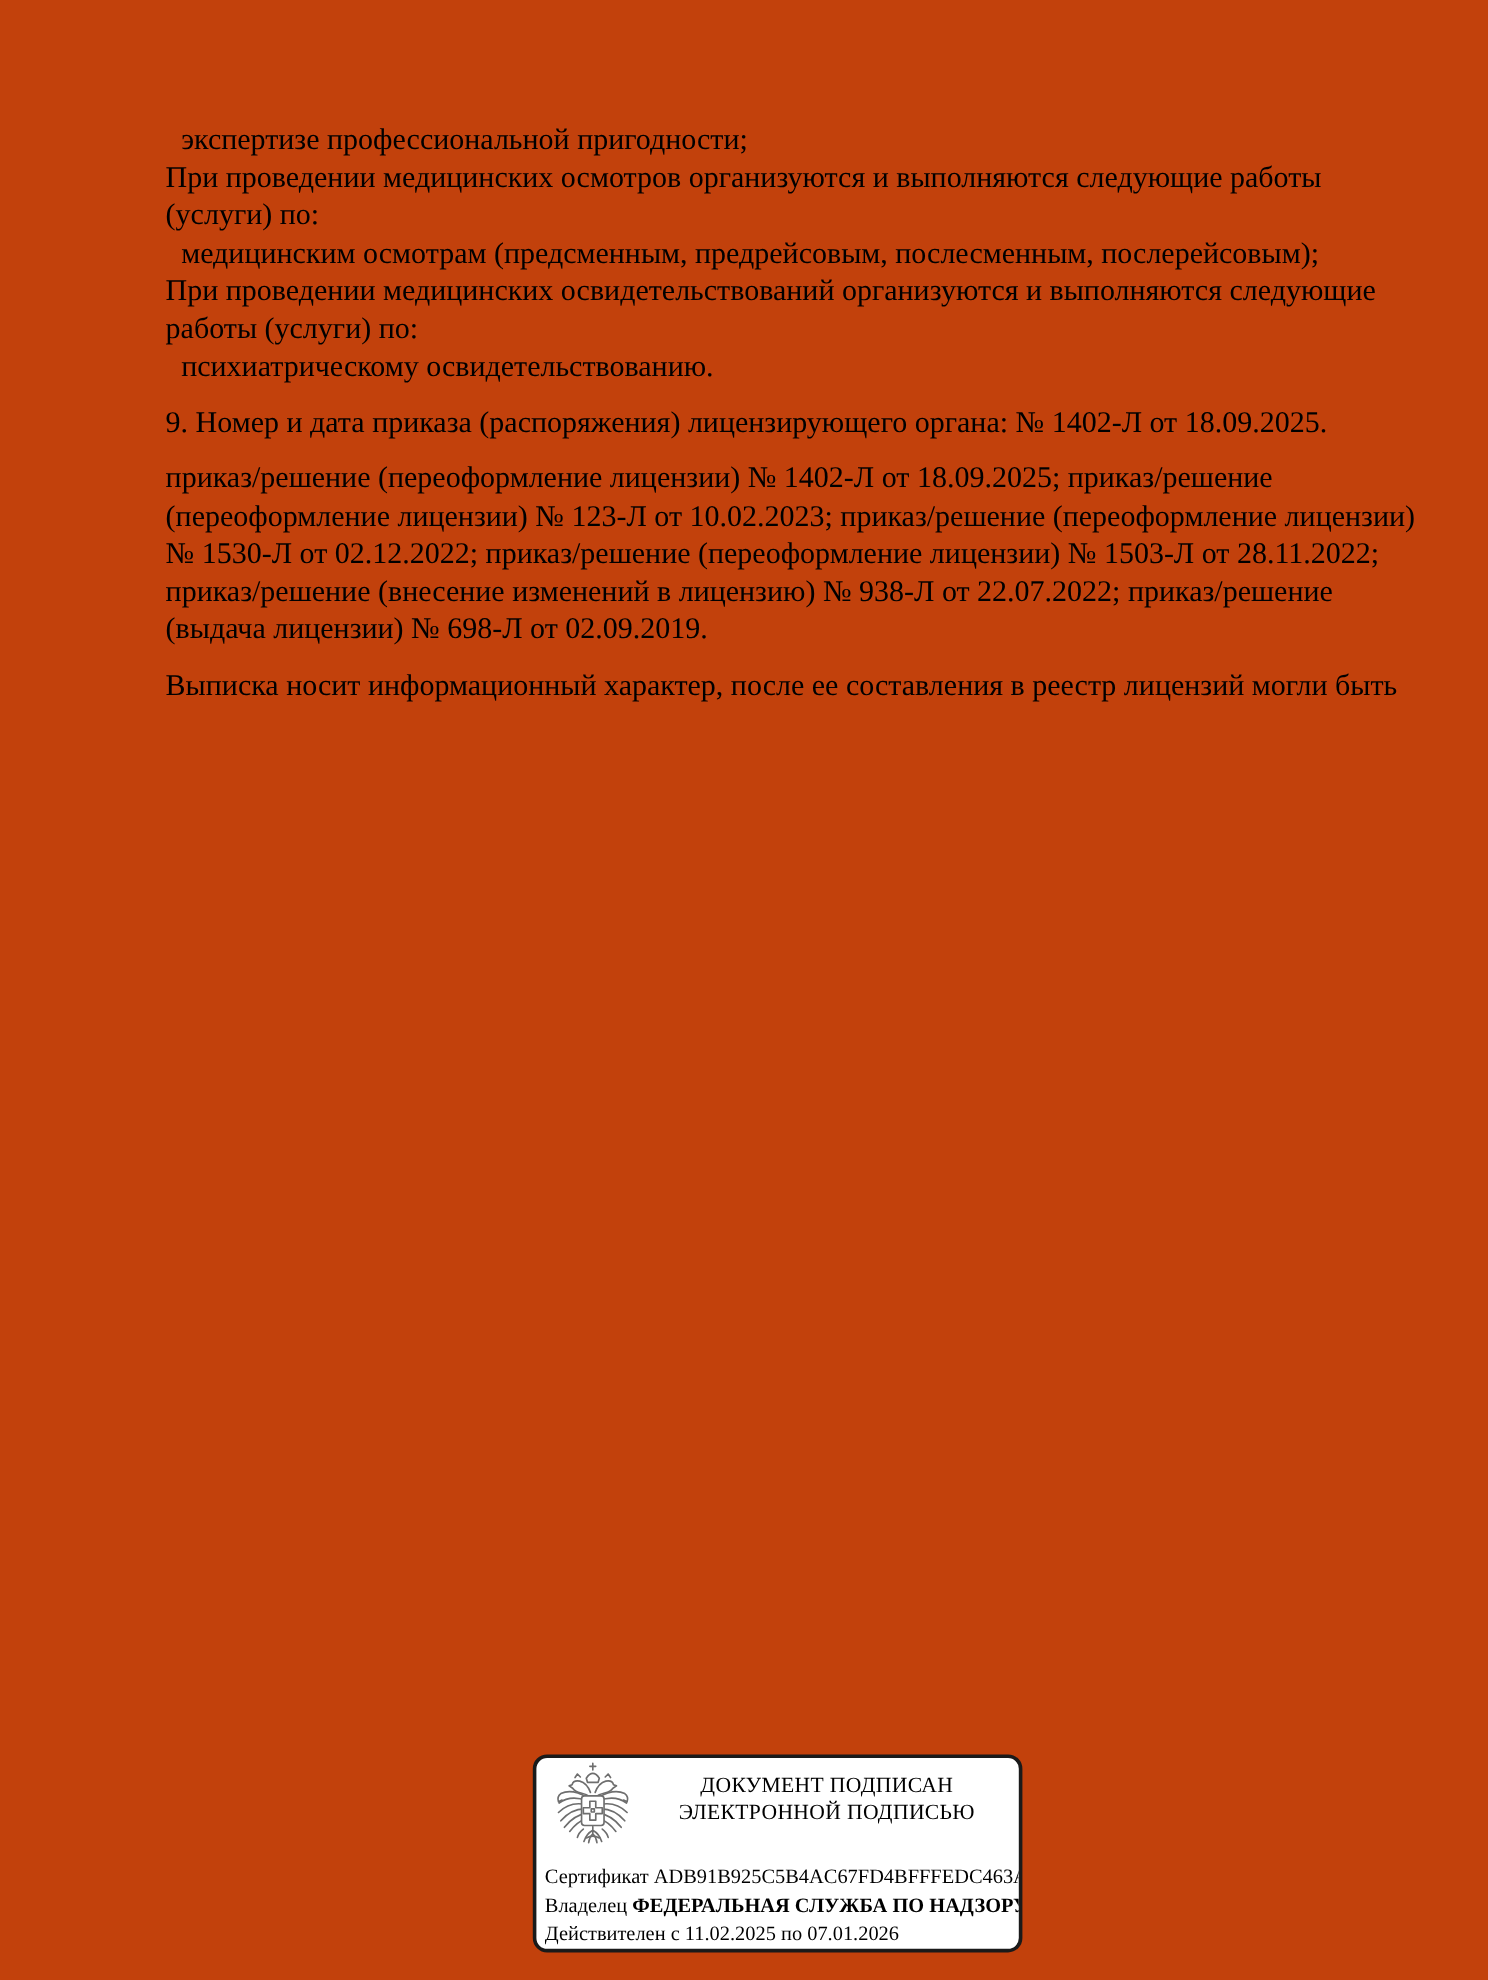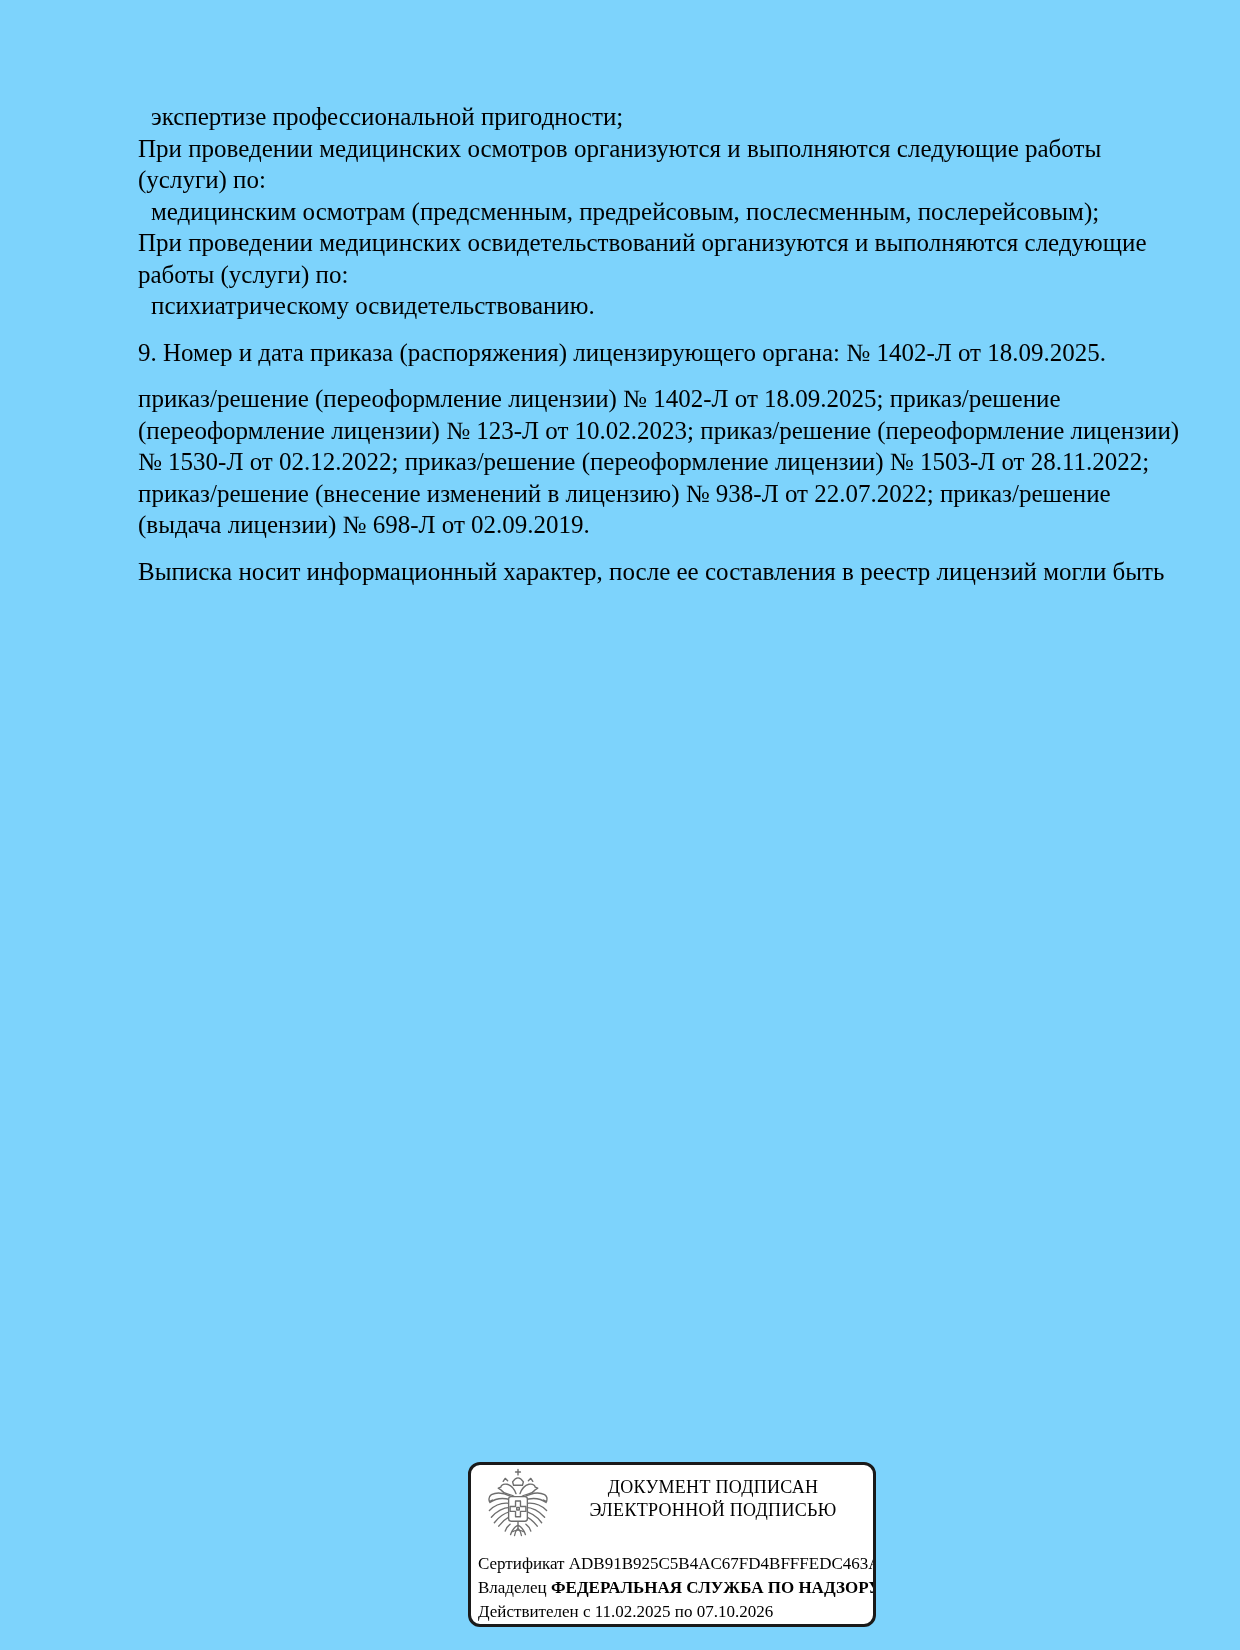--- a/index.html
+++ b/index.html
@@ -11,39 +11,39 @@
     position: relative;
     width: 1240px;
     height: 1650px;
     overflow: hidden;
     font-family: "Liberation Serif", "DejaVu Serif", serif;
     color: #000000;
   }
   .page {
     position: absolute;
     inset: 0;
-    background: #7dd3fc;
+    background: #c2410c;
   }
   
   .doc-body {
     position: absolute;
     left: 138px;
     top: 101px;
     width: 1020px;
     font-size: 25px;
     line-height: 31.5px;
   }
   .paragraph + .paragraph { margin-top: 15px; }
   .line { white-space: pre; }
   .line.indent { padding-left: 13px; }
 
   
   .stamp {
     position: absolute;
-    left: 468px;
+    left: 444px;
     top: 1462px;
     width: 408px;
     height: 165px;
     box-sizing: border-box;
     border: 3px solid #1a1a1a;
     border-radius: 12px;
     background: #ffffff;
     overflow: hidden;
   }
   .stamp-emblem {
@@ -150,17 +150,17 @@
     </span>
 
     <div class="stamp-title">
       <div>ДОКУМЕНТ ПОДПИСАН</div>
       <div>ЭЛЕКТРОННОЙ ПОДПИСЬЮ</div>
     </div>
 
     <div class="stamp-details">
       <div class="stamp-row"><span>Сертификат</span> <span>ADB91B925C5B4AC67FD4BFFFEDC463AE</span></div>
       <div class="stamp-row"><span>Владелец</span> <span class="owner-value">ФЕДЕРАЛЬНАЯ СЛУЖБА ПО НАДЗОРУ В СФ</span></div>
-      <div class="stamp-row">Действителен с 11.02.2025 по 07.10.2026</div>
+      <div class="stamp-row">Действителен с 11.02.2025 по 07.01.2026</div>
     </div>
   </section>
 
 </main>
 
 </body></html>

